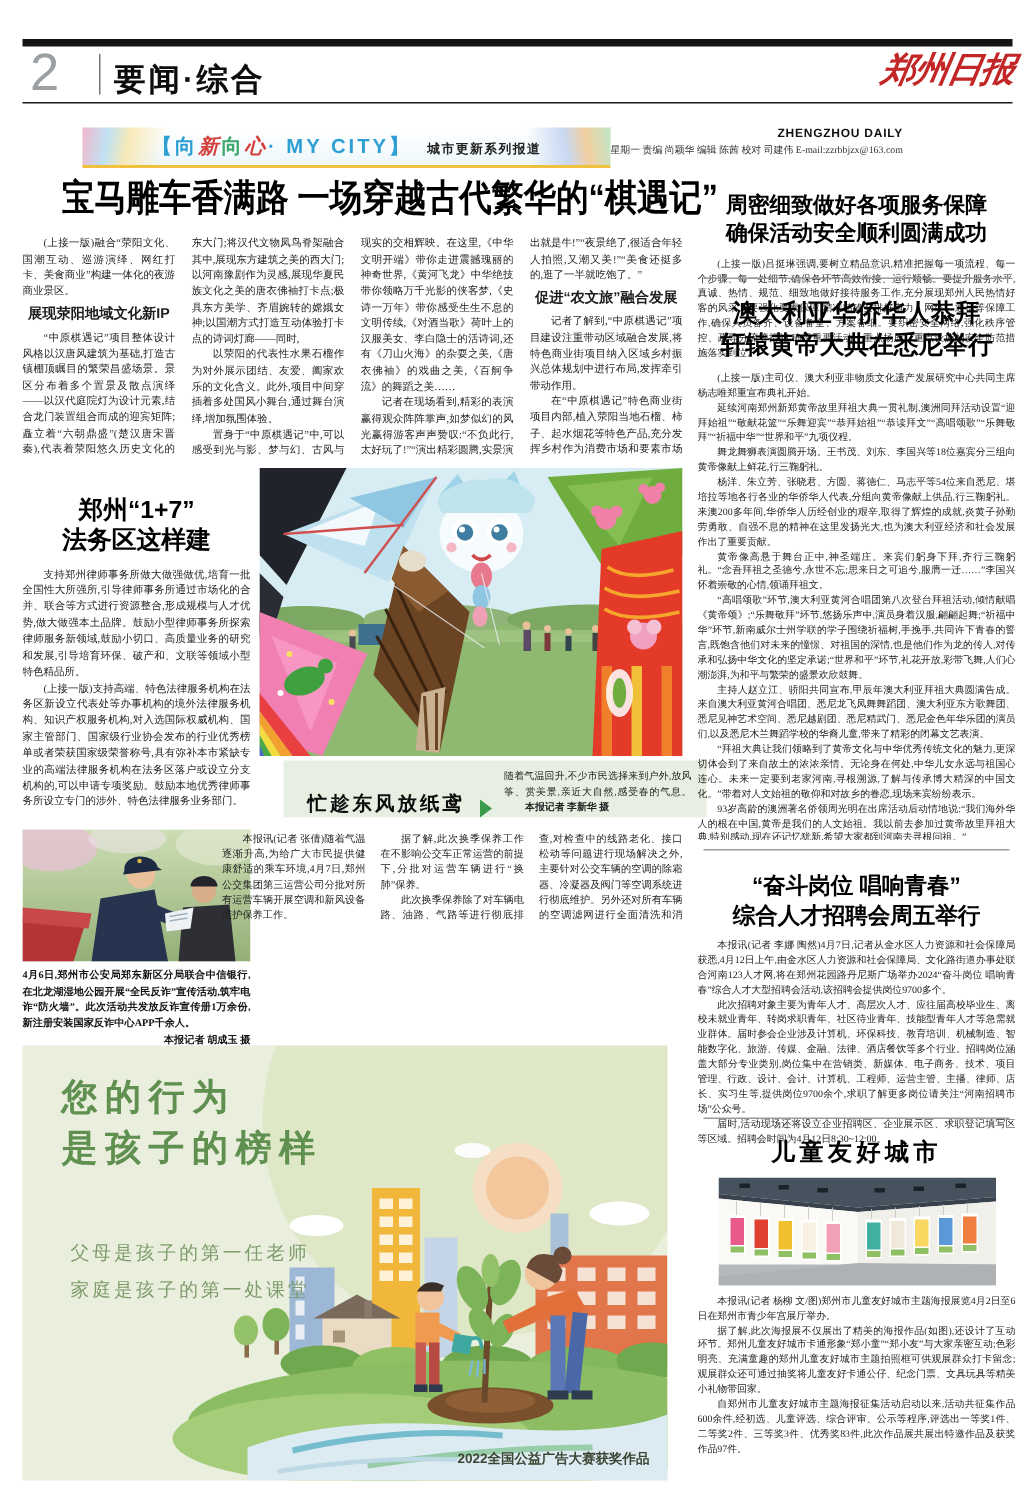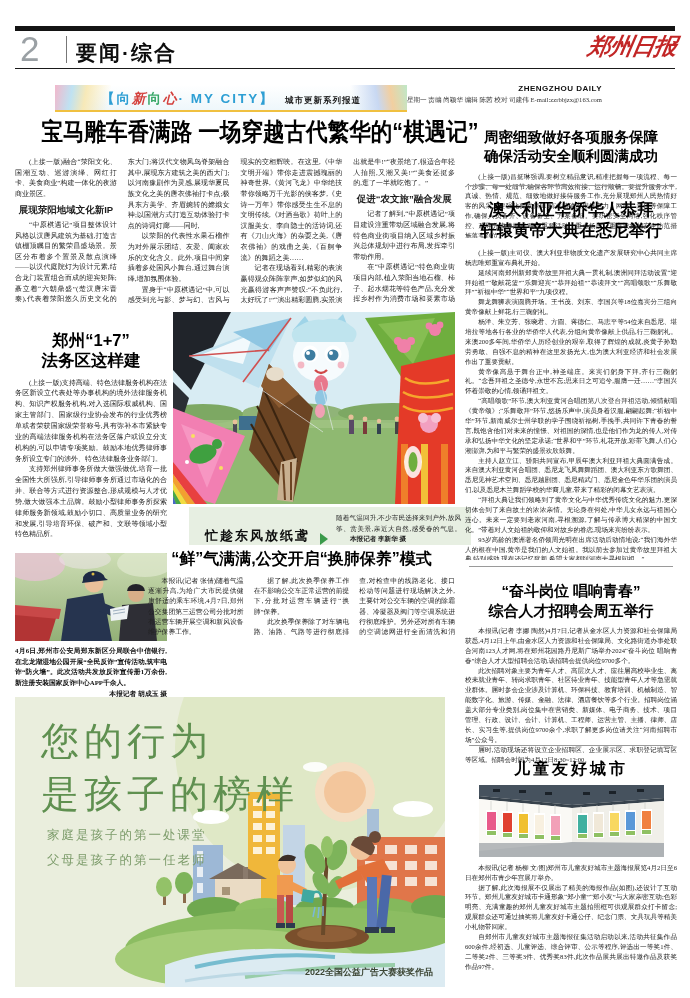--- a/index.html
+++ b/index.html
@@ -65,22 +65,22 @@
   
   .bus{position:absolute;top:464px;left:133px;width:307px;}
   .bus-h{font-family:"Liberation Sans",sans-serif;font-weight:900;font-size:16px;text-align:center;
      color:#000;white-space:nowrap;}
   .bus-body{margin-top:6px;height:64px;overflow:hidden;column-count:3;column-gap:10px;column-fill:auto;
      font-size:6.8px;line-height:1.5;text-align:justify;}
   .bus-body p{margin:0;text-indent:2em;}
   
   .psa{position:absolute;top:612px;left:0;width:430px;height:290px;background:#eaeedd;overflow:hidden;}
   .psa svg{position:absolute;left:0;top:0;}
-  .psa-title{position:absolute;left:26px;top:18px;font-family:"Liberation Sans",sans-serif;font-weight:400;
-     font-size:38px;line-height:1.4;letter-spacing:5px;color:#5f9050;}
+  .psa-title{position:absolute;left:26px;top:18px;font-family:"Liberation Sans",sans-serif;font-weight:700;
+     font-size:24px;line-height:1.4;letter-spacing:5px;color:#5f9050;}
   .psa-sub{position:absolute;left:32px;top:126px;font-size:12.5px;line-height:2.0;letter-spacing:2px;color:#7d9c6b;}
   .psa-award{position:absolute;right:12px;bottom:8px;font-size:9px;font-weight:bold;color:#3c4634;
      font-family:"Liberation Sans",sans-serif;}
   
   .ra{position:absolute;left:0;width:212px;}
   .ra-h{font-family:"Liberation Sans",sans-serif;font-weight:900;text-align:center;line-height:1.3;color:#000;}
   .ra-body{margin-top:6px;font-size:6.6px;line-height:1.5;text-align:justify;color:#1d1d1d;overflow:hidden;}
   .ra-body p{margin:0;text-indent:2em;}
   .divider{position:absolute;left:4px;width:204px;height:1px;background:#9a9a9a;}
   .ra1{top:0;} .ra1 .ra-h{font-size:14.5px;margin-top:43px;}
@@ -130,22 +130,22 @@
       <p>在“中原棋遇记”特色商业街项目内部,植入荥阳当地石榴、柿子、起水烟花等特色产品,充分发挥乡村作为消费市场和要素市场的重要作用,进一步提升县域商业体系建设成效,促进城乡融合发展,助力乡村振兴。打造荥阳织机洞文化、嫘祖文化、楚河汉界文化等IP,通过沉浸式演艺表演手法,传承地域特色和传统习俗,促进荥阳城市文化IP打造,加快构建文化旅游与乡村振兴协同发展格局,实现经济效益和社会效益的协同增长。</p>
 
     </div>
 
     <div class="legal">
       <div class="legal-h">
         <div>郑州“1+7”</div>
         <div>法务区这样建</div>
       </div>
       <div class="legal-body">
+        <p>支持郑州律师事务所做大做强做优,培育一批全国性大所强所,引导律师事务所通过市场化的合并、联合等方式进行资源整合,形成规模与人才优势,做大做强本土品牌。鼓励小型律师事务所探索律师服务新领域,鼓励小切口、高质量业务的研究和发展,引导培育环保、破产和、文联等领域小型特色精品所。</p>
         <p>(上接一版)支持高端、特色法律服务机构在法务区新设立代表处等办事机构的境外法律服务机构、知识产权服务机构,对入选国际权威机构、国家主管部门、国家级行业协会发布的行业优秀榜单或者荣获国家级荣誉称号,具有弥补本市紧缺专业的高端法律服务机构在法务区落户或设立分支机构的,可以申请专项奖励。鼓励本地优秀律师事务所设立专门的涉外、特色法律服务业务部门。</p>
-        <p>支持郑州律师事务所做大做强做优,培育一批全国性大所强所,引导律师事务所通过市场化的合并、联合等方式进行资源整合,形成规模与人才优势,做大做强本土品牌。鼓励小型律师事务所探索律师服务新领域,鼓励小切口、高质量业务的研究和发展,引导培育环保、破产和、文联等领域小型特色精品所。</p>
       </div>
     </div>
 
     <svg class="police-photo" viewBox="0 0 152 88" width="152" height="88">
       <defs>
         <linearGradient id="pbg" x1="0" y1="0" x2="0" y2="1">
           <stop offset="0" stop-color="#cdddb4"></stop>
             <stop offset="1" stop-color="#93b077"></stop>
         </linearGradient>
       </defs>
@@ -288,21 +288,20 @@
 
     <div class="kite-caption">
       <span class="kc-title">忙趁东风放纸鸢</span>
       <span class="kc-arrow"></span>
       <span class="kc-text">
         <span>随着气温回升,不少市民选择来到户外,放风筝、赏美景,亲近大自然,感受春的气息。</span><span class="kc-credit">本报记者 李新华 摄</span>
       </span>
     </div>
 
     <div class="bus">
-      <div class="bus-h">“鲜”气满满,公交开启“换肺保养”模式</div>
       <div class="bus-body">
         <p>本报讯(记者 张倩)随着气温逐渐升高,为给广大市民提供健康舒适的乘车环境,4月7日,郑州公交集团第三运营公司分批对所有运营车辆开展空调和新风设备维护保养工作。</p>
         <p>据了解,此次换季保养工作在不影响公交车正常运营的前提下,分批对运营车辆进行“换肺”保养。</p>
         <p>此次换季保养除了对车辆电路、油路、气路等进行彻底排查,对检查中的线路老化、接口松动等问题进行现场解决之外,主要针对公交车辆的空调的除霜器、冷凝器及阀门等空调系统进行彻底维护。另外还对所有车辆的空调滤网进行全面清洗和消毒,并对每辆车的空调制冷系统进行开机调试,做到每辆车的冷凝器、压缩机、变频器等部位的积尘和杂物进行清理,确保空调正常工作。</p>
       </div>
     </div>
 
     <div class="psa">
       <svg viewBox="0 0 430 290" width="430" height="290">
         <rect width="430" height="290" fill="#eaeedd"></rect>
@@ -412,22 +411,22 @@
           </g>
           <rect x="261" y="226" width="9" height="5" fill="#2e3a4e"></rect>
             <rect x="271" y="226" width="9" height="5" fill="#2e3a4e"></rect>
         </g>
       </svg>
       <div class="psa-title">
         <div>您的行为</div>
         <div>是孩子的榜样</div>
       </div>
       <div class="psa-sub">
+        <div>父母是孩子的第一任老师</div>
         <div>家庭是孩子的第一处课堂</div>
-        <div>父母是孩子的第一任老师</div>
       </div>
       <div class="psa-award">2022全国公益广告大赛获奖作品</div>
     </div>
   </div>
 
   <div class="aside">
 
     <div class="ra ra1">
       <div class="ra-h">
         <div>周密细致做好各项服务保障</div>

